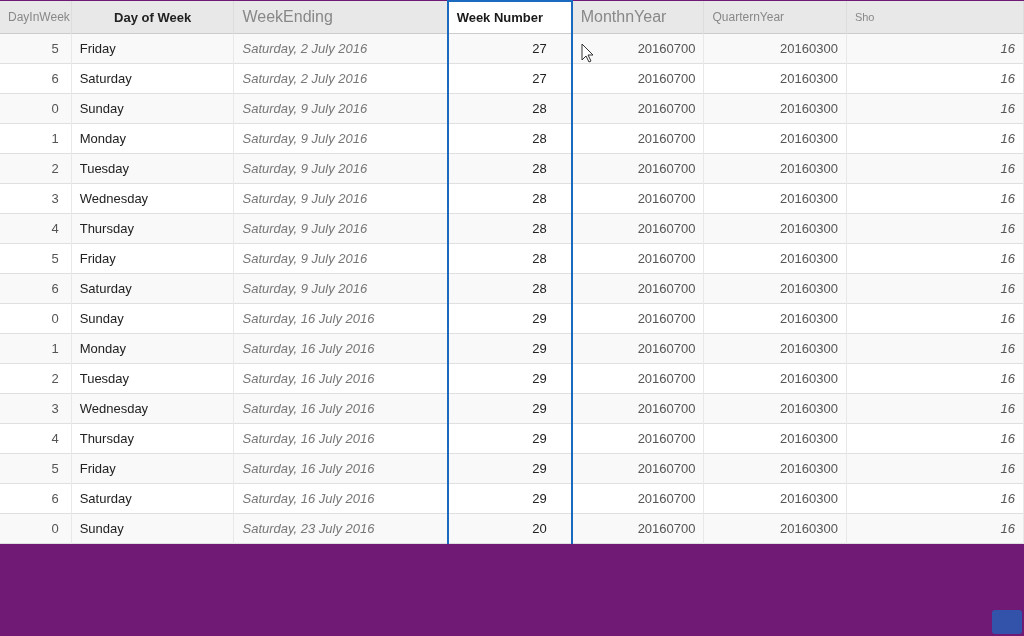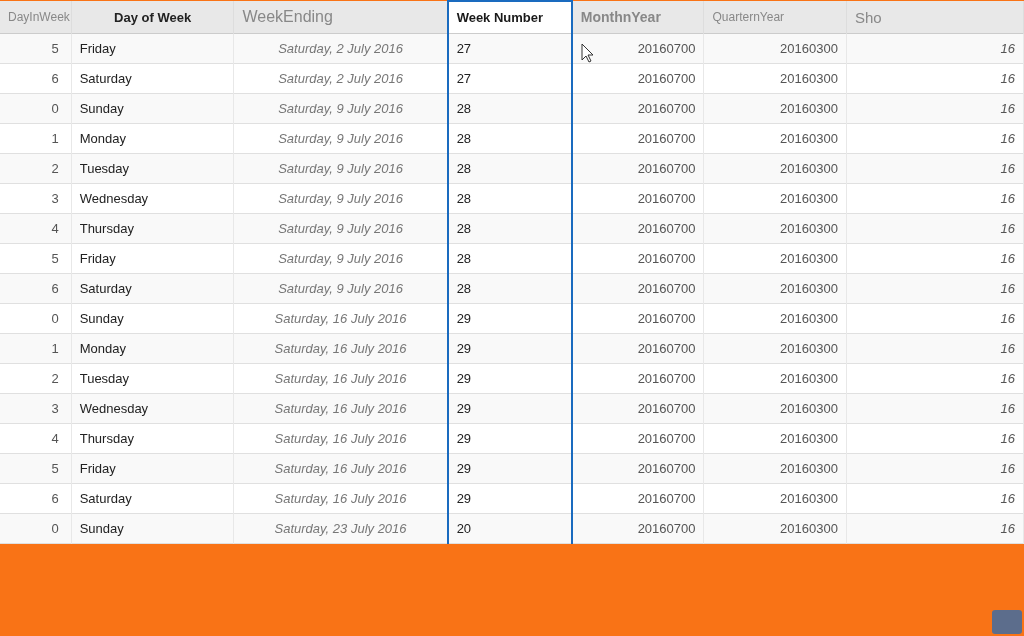--- a/index.html
+++ b/index.html
@@ -14,21 +14,21 @@
       font-size: 13px;
       overflow: hidden;
       width: 1024px;
       height: 636px;
     }
 
     .table-container {
       width: 1024px;
       height: 636px;
       overflow: hidden;
-      background: #f97316;
+      background: #701a75;
       position: relative;
     }
 
     table {
       width: 100%;
       border-collapse: collapse;
       table-layout: fixed;
     }
 
     thead tr {
@@ -81,26 +81,26 @@
     }
 
     tbody td.col-dayofweek {
       color: #222;
       font-weight: normal;
     }
 
     tbody td.col-weekending {
       color: #777;
       font-style: italic;
-      text-align: center;
+      text-align: left;
     }
 
     tbody td.col-weeknumber {
-      text-align: left;
-      padding-right: 12px;
+      text-align: right;
+      padding-right: 24px;
       color: #222;
       border-left: 2px solid #1a6bbf;
       border-right: 2px solid #1a6bbf;
       background: inherit;
     }
 
     tbody tr:last-child td.col-weeknumber {
       border-bottom: none;
     }
 
@@ -162,23 +162,23 @@
 <body>
 
 <div class="table-container">
   <table>
     <thead>
       <tr>
         <th class="col-w-dayinweek" style="color:#888; font-weight:normal; font-size:12px;">DayInWeek</th>
         <th class="col-w-dayofweek" style="font-weight:bold;text-align:center;">Day of Week</th>
         <th class="col-w-weekending" style="color:#888; font-weight:normal; font-size:16px;">WeekEnding</th>
         <th class="col-w-weeknumber highlighted">Week Number</th>
-        <th class="col-w-monthnYear" style="color:#888; font-weight:bold; font-size:14px;">MonthnYear</th>
+        <th class="col-w-monthnYear" style="color:#888; font-weight:normal; font-size:16px;">MonthnYear</th>
         <th class="col-w-quarternYear" style="color:#888; font-weight:normal; font-size:12px;">QuarternYear</th>
-        <th class="col-w-sho" style="color:#888; font-weight:normal; font-size:15px;">Sho</th>
+        <th class="col-w-sho" style="color:#888; font-weight:normal; font-size:11px;">Sho</th>
       </tr>
     </thead>
     <tbody id="table-body">
     <tr>
           <td class="col-dayinweek">5</td>
           <td class="col-dayofweek">Friday</td>
           <td class="col-weekending">Saturday, 2 July 2016</td>
           <td class="col-weeknumber">27</td>
           <td class="col-monthnYear">20160700</td>
           <td class="col-quarternYear">20160300</td>

